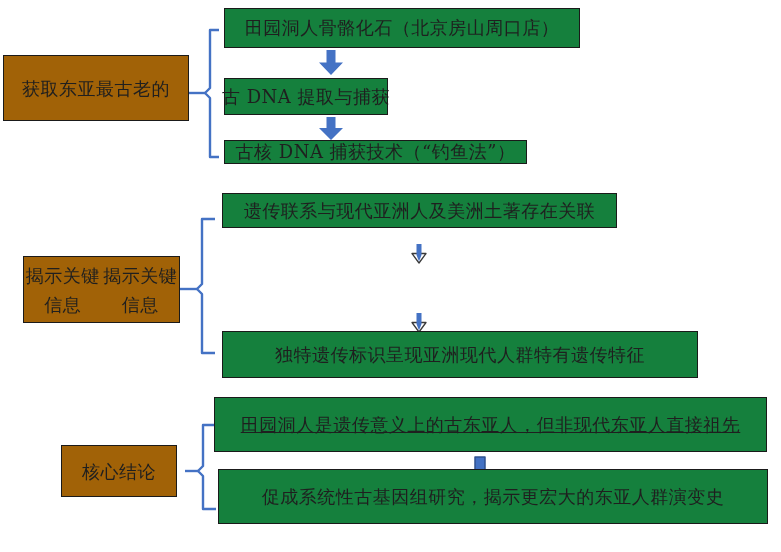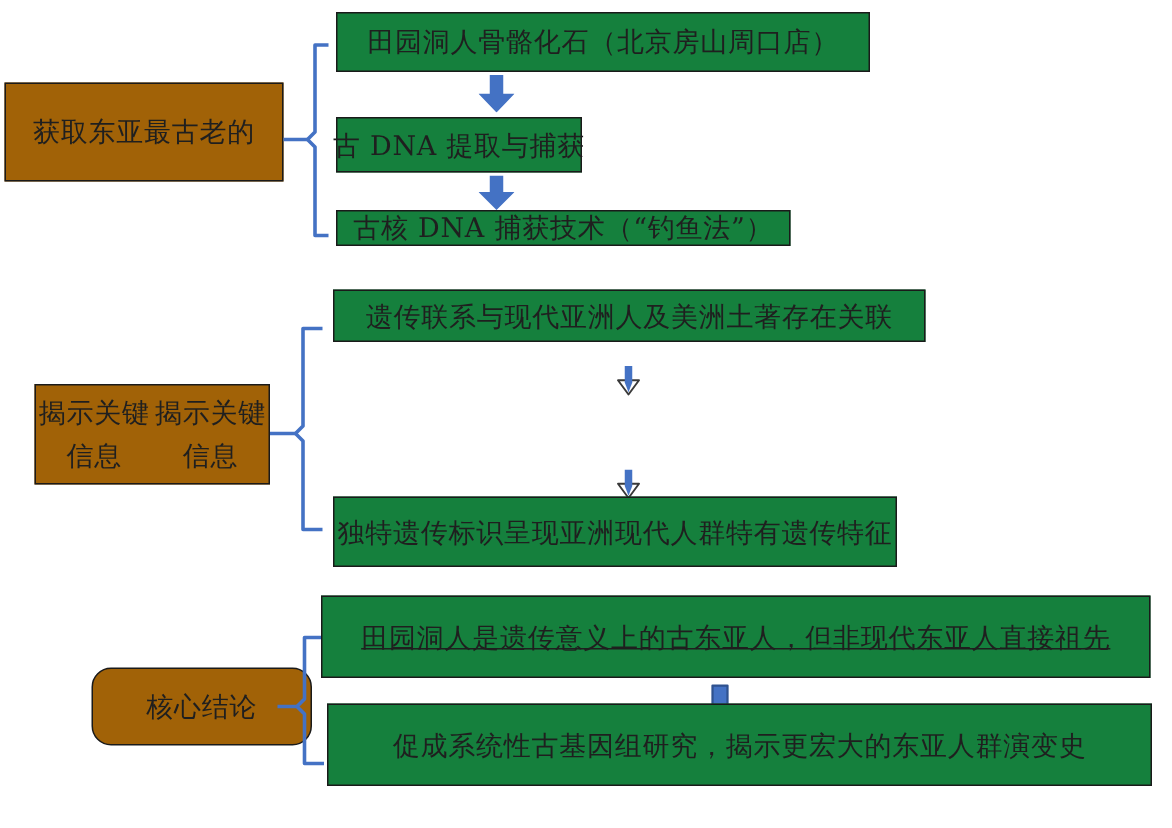--- a/index.html
+++ b/index.html
@@ -74,25 +74,25 @@
     <path d="M1 9.5 H15 L8 19 Z" fill="#ffffff" stroke="#3a3a3a" stroke-width="1.3" stroke-linejoin="round"></path>
     <path d="M5.5 0 H10.5 V11 L8 17.5 L5.5 11 Z" class="accent-fill"></path>
   </svg>
 
 
   <svg class="shape" style="left:411px;top:313px;" width="16" height="20" viewBox="0 0 16 20">
     <path d="M1 9.5 H15 L8 19 Z" fill="#ffffff" stroke="#3a3a3a" stroke-width="1.3" stroke-linejoin="round"></path>
     <path d="M5.5 0 H10.5 V11 L8 17.5 L5.5 11 Z" class="accent-fill"></path>
   </svg>
 
-  <div class="flow-box" style="left:222px;top:331px;width:376px;height:47px;">
+  <div class="flow-box" style="left:222px;top:331px;width:476px;height:47px;">
     <span>独特遗传标识呈现亚洲现代人群特有遗传特征</span>
   </div>
 
-  <div class="label-box" style="left:61px;top:445px;width:147px;height:52px;border-radius:13px;">
+  <div class="label-box" style="left:61px;top:445px;width:116px;height:52px;">
     <span>核心结论</span>
   </div>
 
   <svg class="shape" style="left:180px;top:419px;" width="40" height="96" viewBox="0 0 40 96">
     <path d="M36 6 L23 6 L23 47 L18 52 L23 57 L23 90 L36 90" fill="none" class="accent-stroke" stroke-width="2.4" stroke-linejoin="round"></path>
     <path d="M5 52 L18 52" fill="none" class="accent-stroke" stroke-width="2.4"></path>
   </svg>
 
   <div class="flow-box" style="left:214px;top:397px;width:553px;height:55px;text-decoration:underline;">
     <span>田园洞人是遗传意义上的古东亚人，但非现代东亚人直接祖先</span>

